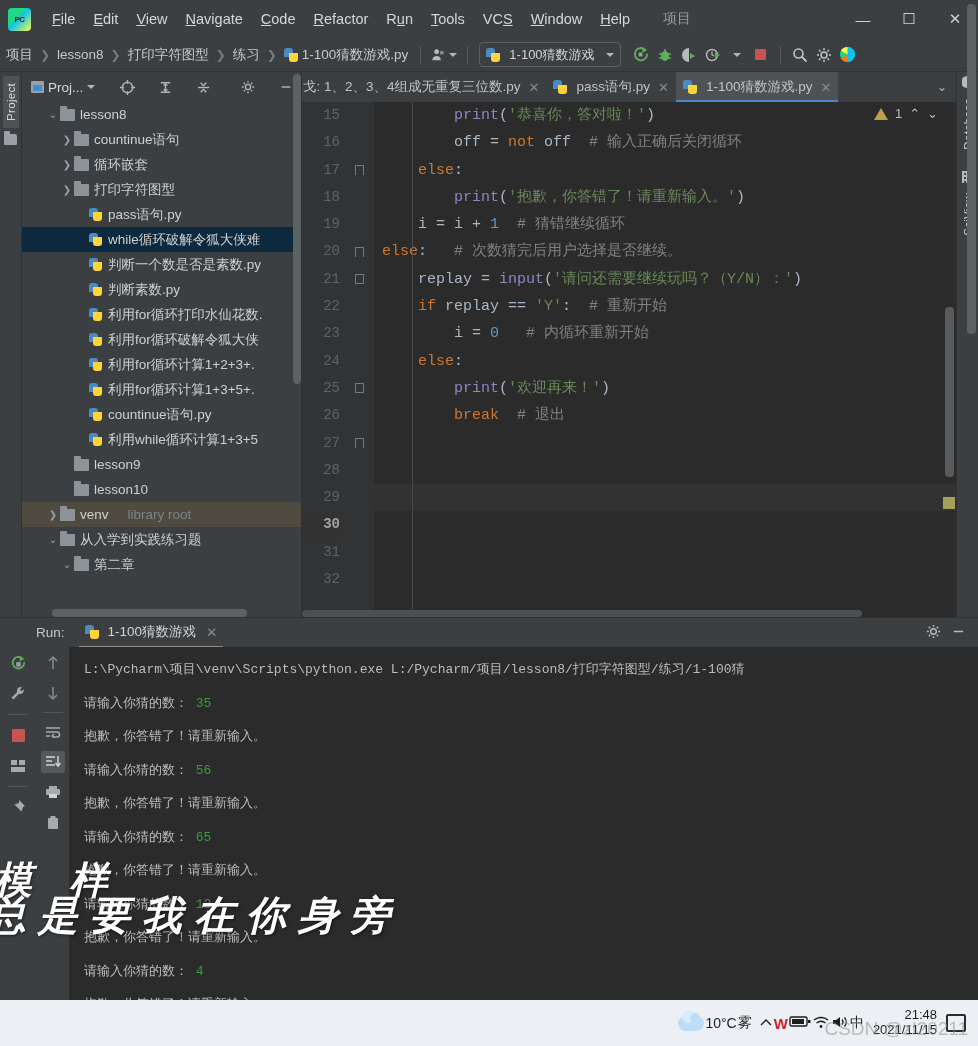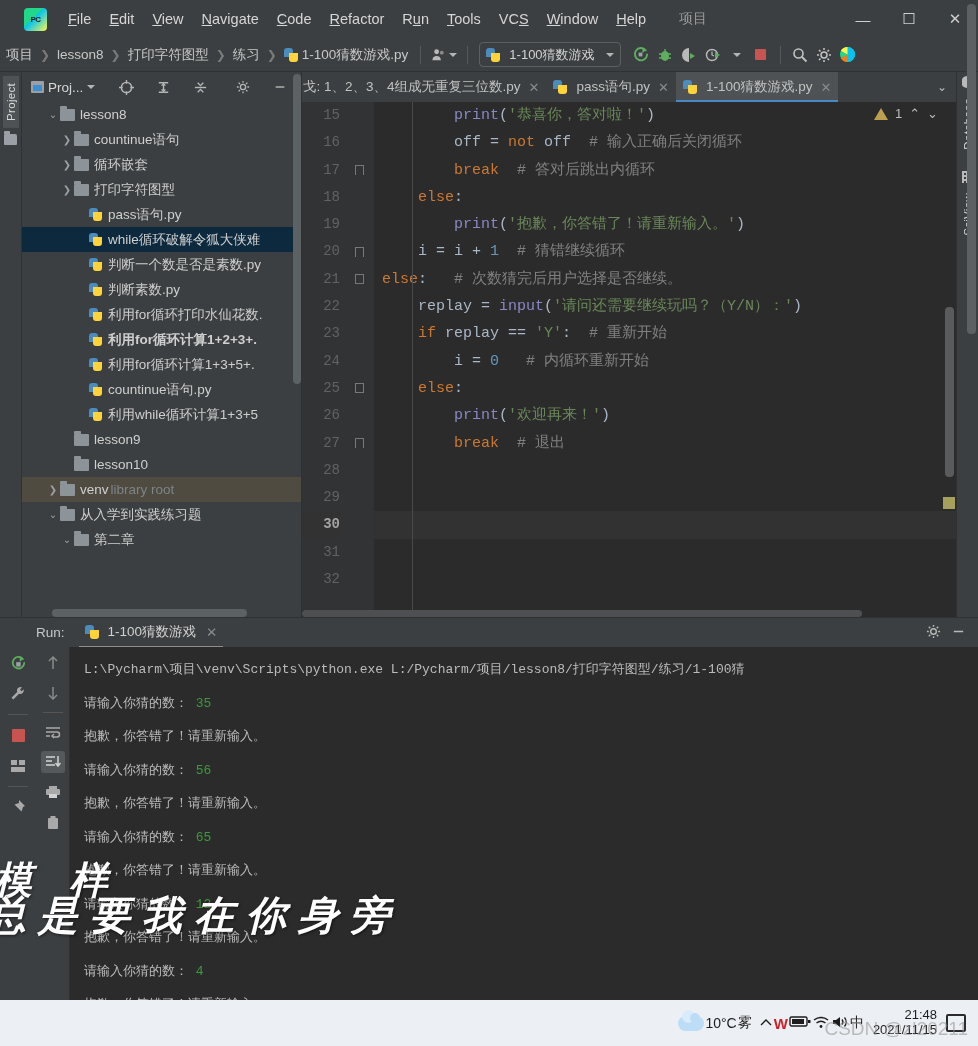--- a/index.html
+++ b/index.html
@@ -7,21 +7,21 @@
   body{
     font-family:"Liberation Sans", sans-serif;
     background:#3c3f41; color:#bbbbbb; font-size:13px;
     -webkit-font-smoothing:antialiased;
   }
   .app{ position:relative; width:978px; height:1046px; }
 
   
   .menubar{
     height:38px; background:#3c3f41; display:flex; align-items:center;
-    padding-left:24px; position:relative;
+    padding-left:8px; position:relative;
   }
   .pc-logo{
     width:23px;height:23px;border-radius:4px;margin-right:12px;
     background:linear-gradient(135deg,#21d789 0%,#21d789 40%,#07c3f2 45%,#fcf84a 100%);
     display:flex;align-items:center;justify-content:center;flex:0 0 auto;
     position:relative;
   }
   .pc-logo::after{content:"PC";font-size:8px;font-weight:bold;color:#1a1a1a;letter-spacing:-0.5px;}
   .menu-item{
     padding:4px 9px;font-size:14.5px;color:#d6d6d6;cursor:default;white-space:nowrap;
@@ -83,21 +83,21 @@
     position:relative;
   }
   .folder-ic::before{content:"";position:absolute;top:-3px;left:0;width:6px;height:3px;background:#9aa0a6;border-radius:1px 1px 0 0;}
 
   
   .project{
     width:280px;background:#3c3f41;flex:0 0 auto;display:flex;flex-direction:column;
     border-right:1px solid #2f3133;position:relative;
   }
   .proj-head{
-    height:30px;display:flex;align-items:center;gap:17px;padding:0 5px;flex:0 0 auto;
+    height:30px;display:flex;align-items:center;gap:17px;padding:0 5px;flex:0 0 auto;justify-content:space-between;
   }
   .proj-title{display:flex;align-items:center;gap:4px;font-size:13.5px;color:#d6d6d6;padding:2px 4px;}
   .sq-ic{width:13px;height:12px;border:2px solid #9aa0a6;border-top-width:4px;background:#3c8fd4;border-radius:1px;}
   .hico{ width:20px;height:20px;display:flex;align-items:center;justify-content:center;color:#b6b6b6;font-size:13px; }
   .tree{
     flex:1 1 auto; overflow:hidden; position:relative; font-size:13.5px;
   }
   .row{
     height:25px;display:flex;align-items:center;white-space:nowrap;padding-right:4px;
     color:#cfcfcf;
@@ -106,21 +106,21 @@
   .row.sel-venv{ background:#4f4b41; }
   .arrow{ width:14px;flex:0 0 auto;text-align:center;color:#9aa0a6;font-size:10px; }
   .fold{
     width:15px;height:12px;background:#8d9499;border-radius:1px;margin-right:5px;flex:0 0 auto;position:relative;
   }
   .fold::before{content:"";position:absolute;top:-3px;left:0;width:7px;height:3px;background:#8d9499;border-radius:1px 1px 0 0;}
   .pyf{ width:15px;height:15px;margin-right:5px;flex:0 0 auto;position:relative; }
   .pyf::before{content:"";position:absolute;left:1px;top:1px;width:9px;height:9px;border-radius:3px 3px 0 0 ;background:#4b8bbe;}
   .pyf::after{content:"";position:absolute;right:1px;bottom:1px;width:9px;height:9px;border-radius:0 0 3px 3px;background:#ffd43b;}
   .lbl{ overflow:hidden; text-overflow:clip; }
-  .dim{ color:#7d8387; margin-left:2px; }
+  .dim{ color:#7d8387; margin-left:19px; }
   .tree-scroll{
     position:absolute;right:0;top:2px;width:8px;height:310px;background:#5c6164;border-radius:4px;
   }
   .tree-hscroll{
     position:absolute;left:30px;bottom:0;height:8px;width:195px;background:#5c6164;border-radius:4px;
   }
 
   
   .editor-wrap{ flex:1 1 auto; display:flex; flex-direction:column; min-width:0; background:#15803d; }
   .tabs{ height:30px;background:#3c3f41;display:flex;align-items:stretch;flex:0 0 auto;position:relative; }
@@ -435,21 +435,26 @@
           <div class="row" style="padding-left: 52px;">
             <span class="arrow"></span>
             <span class="pyf"></span>
             <span class="lbl">判断素数.py</span>
           </div>
           <div class="row" style="padding-left: 52px;">
             <span class="arrow"></span>
             <span class="pyf"></span>
             <span class="lbl">利用for循环打印水仙花数.</span>
           </div>
-          <div class="row" style="padding-left: 52px; font-weight: bold;">
+          <div class="row" style="padding-left: 52px;">
+            <span class="arrow"></span>
+            <span class="pyf"></span>
+            <span class="lbl">利用for循环破解令狐大侠</span>
+          </div>
+          <div class="row" style="padding-left: 52px;">
             <span class="arrow"></span>
             <span class="pyf"></span>
             <span class="lbl">利用for循环计算1+2+3+.</span>
           </div>
           <div class="row" style="padding-left: 52px;">
             <span class="arrow"></span>
             <span class="pyf"></span>
             <span class="lbl">利用for循环计算1+3+5+.</span>
           </div>
           <div class="row" style="padding-left: 52px;">
@@ -536,21 +541,20 @@
             <div class="fmark" style="top: 62.6px; border-top: 1px solid rgb(119, 119, 119); border-right: 1px solid rgb(119, 119, 119); border-bottom: none; border-left: 1px solid rgb(119, 119, 119); border-image: initial; font-size: 0px; height: 10px; width: 9px;">⌐</div>
             <div class="fmark" style="top: 144.5px; border-top: 1px solid rgb(119, 119, 119); border-right: 1px solid rgb(119, 119, 119); border-bottom: none; border-left: 1px solid rgb(119, 119, 119); border-image: initial; font-size: 0px; height: 10px; width: 9px;">⌐</div>
             <div class="fmark" style="top: 171.8px; border: 1px solid rgb(119, 119, 119); font-size: 0px; height: 10px; width: 9px;">⊟</div>
             <div class="fmark" style="top: 281px; border: 1px solid rgb(119, 119, 119); font-size: 0px; height: 10px; width: 9px;">⊟</div>
             <div class="fmark" style="top: 335.6px; border-top: 1px solid rgb(119, 119, 119); border-right: 1px solid rgb(119, 119, 119); border-bottom: none; border-left: 1px solid rgb(119, 119, 119); border-image: initial; font-size: 0px; height: 10px; width: 9px;">⌐</div>
           </div>
         <div class="codecol" id="codecol">
           <div class="ind-line" style="left:38px;"></div>
         <div class="cline"><span>        </span><span class="fn">print</span><span>(</span><span class="str">'恭喜你，答对啦！'</span><span>)</span></div>
             <div class="cline"><span>        off = </span><span class="kw">not</span><span> off  </span><span class="cmt"># 输入正确后关闭循环</span></div>
-            <div class="cline"><span>        </span><span class="kw">break</span><span>  </span><span class="cmt"># 答对后跳出内循环</span></div>
             <div class="cline"><span>    </span><span class="kw">else</span><span>:</span></div>
             <div class="cline"><span>        </span><span class="fn">print</span><span>(</span><span class="str">'抱歉，你答错了！请重新输入。'</span><span>)</span></div>
             <div class="cline"><span>    i = i + </span><span class="num">1</span><span>  </span><span class="cmt"># 猜错继续循环</span></div>
             <div class="cline"><span></span><span class="kw">else</span><span>:   </span><span class="cmt"># 次数猜完后用户选择是否继续。</span></div>
             <div class="cline"><span>    replay = </span><span class="fn">input</span><span>(</span><span class="str">'请问还需要继续玩吗？（Y/N）：'</span><span>)</span></div>
             <div class="cline"><span>    </span><span class="kw">if</span><span> replay == </span><span class="str">'Y'</span><span>:  </span><span class="cmt"># 重新开始</span></div>
             <div class="cline"><span>        i = </span><span class="num">0</span><span>   </span><span class="cmt"># 内循环重新开始</span></div>
             <div class="cline"><span>    </span><span class="kw">else</span><span>:</span></div>
             <div class="cline"><span>        </span><span class="fn">print</span><span>(</span><span class="str">'欢迎再来！'</span><span>)</span></div>
             <div class="cline"><span>        </span><span class="kw">break</span><span>  </span><span class="cmt"># 退出</span></div>

